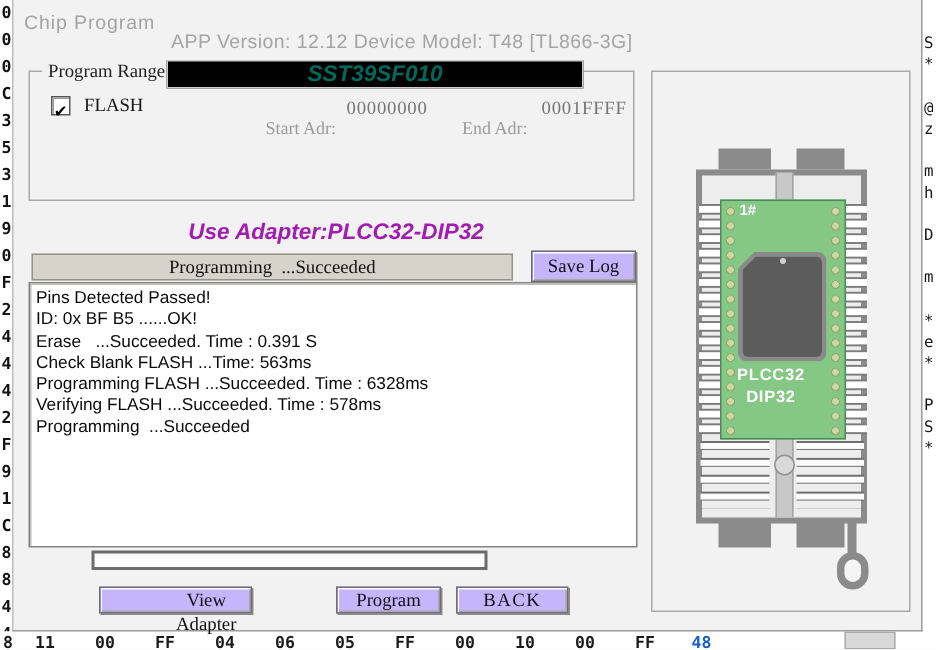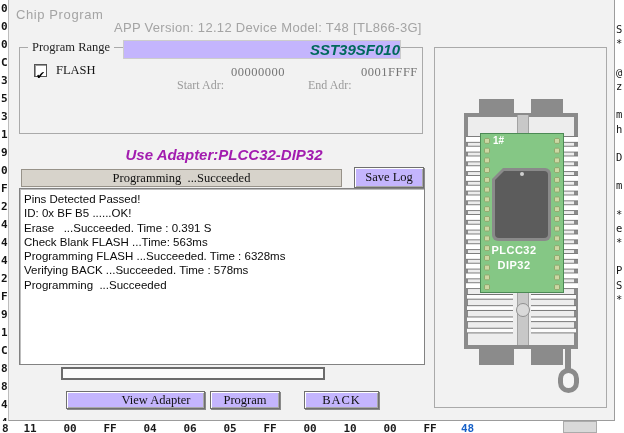--- a/index.html
+++ b/index.html
@@ -32,22 +32,22 @@
                color:#a4a4a4; letter-spacing:0.6px; white-space:pre; }
   .win-sub { position:absolute; left:105px; top:7px; font:13px "Liberation Sans", sans-serif;
              color:#a4a4a4; letter-spacing:0.3px; white-space:pre;margin-top:13px; }
 
   .groupbox { position:absolute; border:1px solid #aaaaaa; }
   .group-label { position:absolute; top:-8px; left:8px; background:#f2f2f2; padding:0 4px;
                  font:12.5px "Liberation Serif", serif; color:#1f1f1f; white-space:pre; }
   .group1 { left:10px; top:47px; width:404px; height:87px; }
   .group2 { left:425px; top:47px; width:173px; height:361px; }
 
-  .chip-panel { position:absolute; left:114px; top:40px; width:278px; height:19px; background:#c4b5fd;
-                border:1px solid #cccccc; text-align:right;
+  .chip-panel { position:absolute; left:102px; top:40px; width:278px; height:19px; background:#000000;
+                border:1px solid #cccccc; text-align:center;
                 font:italic bold 15px/17px "Liberation Sans", sans-serif; color:#00695c; }
 
   .checkbox { position:absolute; left:25px; top:64px; width:13px; height:13px; background:#ffffff;
               border:1px solid #555555; box-shadow:inset 1px 1px 0 #9a9a9a; text-align:center; }
   .checkbox span { font:bold 11px/12px "DejaVu Sans", sans-serif; color:#000; }
   .flash-label { position:absolute; left:47px; top:63px; font:12.5px "Liberation Serif", serif; color:#141414; }
   .adr-label { position:absolute; top:66px; font:12px "Liberation Serif", serif; color:#9b9b9b;margin-top:12px; }
   .adr-value { position:absolute; top:65px; font:12.5px "Liberation Serif", serif; color:#757575; letter-spacing:0.5px; }
   .start-adr-label { left:168px; } .start-adr-value { left:222px; }
   .end-adr-label { left:299px; }  .end-adr-value { left:352px; }
@@ -64,22 +64,22 @@
   .save-log-btn { position:absolute; left:345px; top:167px; width:70px; height:21px; line-height:19px; }
 
   .log-box { position:absolute; left:10px; top:188px; width:406px; height:177px; background:#ffffff;
              border:1px solid #828282; box-shadow:inset 1px 1px 0 #bdbdbd; overflow:hidden; padding:3px 0 0 4px; }
   .log-line { font:11.5px/14.3px "Liberation Sans", sans-serif; color:#0a0a0a; white-space:pre; }
 
   .empty-bar { position:absolute; left:52px; top:367px; width:264px; height:13px; background:#fbfbfb;
                border:2px solid #6b6b6b; }
 
   .action-btn { position:absolute; top:391px; height:18px; line-height:16px; }
-  .view-adapter-btn { left:57px; width:139px;padding-left:41px; }
-  .program-btn { left:201px; width:70px; }
+  .view-adapter-btn { left:57px; width:102px;padding-left:41px; }
+  .program-btn { left:215px; width:70px; }
   .back-btn { left:295px; width:75px; letter-spacing:1px; }
 
   
   .zif-frame { position:absolute; left:29px; top:65px; width:114px; height:236px;
                border:4px solid #8b8b8b; background:#ededed; }
   .zif-tab { position:absolute; background:#8b8b8b; }
   .tab-tl { left:44px; top:51px; width:35px; height:16px; }
   .tab-tr { left:96px; top:51px; width:32px; height:16px; }
   .tab-bl { left:44px; top:299px; width:35px; height:18px; }
   .tab-br { left:96px; top:299px; width:32px; height:18px; }
@@ -224,21 +224,21 @@
     <div class="adapter-notice">Use Adapter:PLCC32-DIP32</div>
     <div class="progress1">Programming  ...Succeeded</div>
     <button class="btn save-log-btn">Save Log</button>
 
     <div class="log-box">
         <div class="log-line">Pins Detected Passed!</div>
         <div class="log-line">ID: 0x BF B5 ......OK!</div>
         <div class="log-line">Erase   ...Succeeded. Time : 0.391 S</div>
         <div class="log-line">Check Blank FLASH ...Time: 563ms</div>
         <div class="log-line">Programming FLASH ...Succeeded. Time : 6328ms</div>
-        <div class="log-line">Verifying BACK ...Succeeded. Time : 578ms</div>
+        <div class="log-line">Verifying FLASH ...Succeeded. Time : 578ms</div>
         <div class="log-line">Programming  ...Succeeded</div>
       </div>
 
     <div class="empty-bar"></div>
     <button class="btn action-btn view-adapter-btn">View Adapter</button>
     <button class="btn action-btn program-btn">Program</button>
     <button class="btn action-btn back-btn">BACK</button>
 
     <div class="groupbox group2">
 

